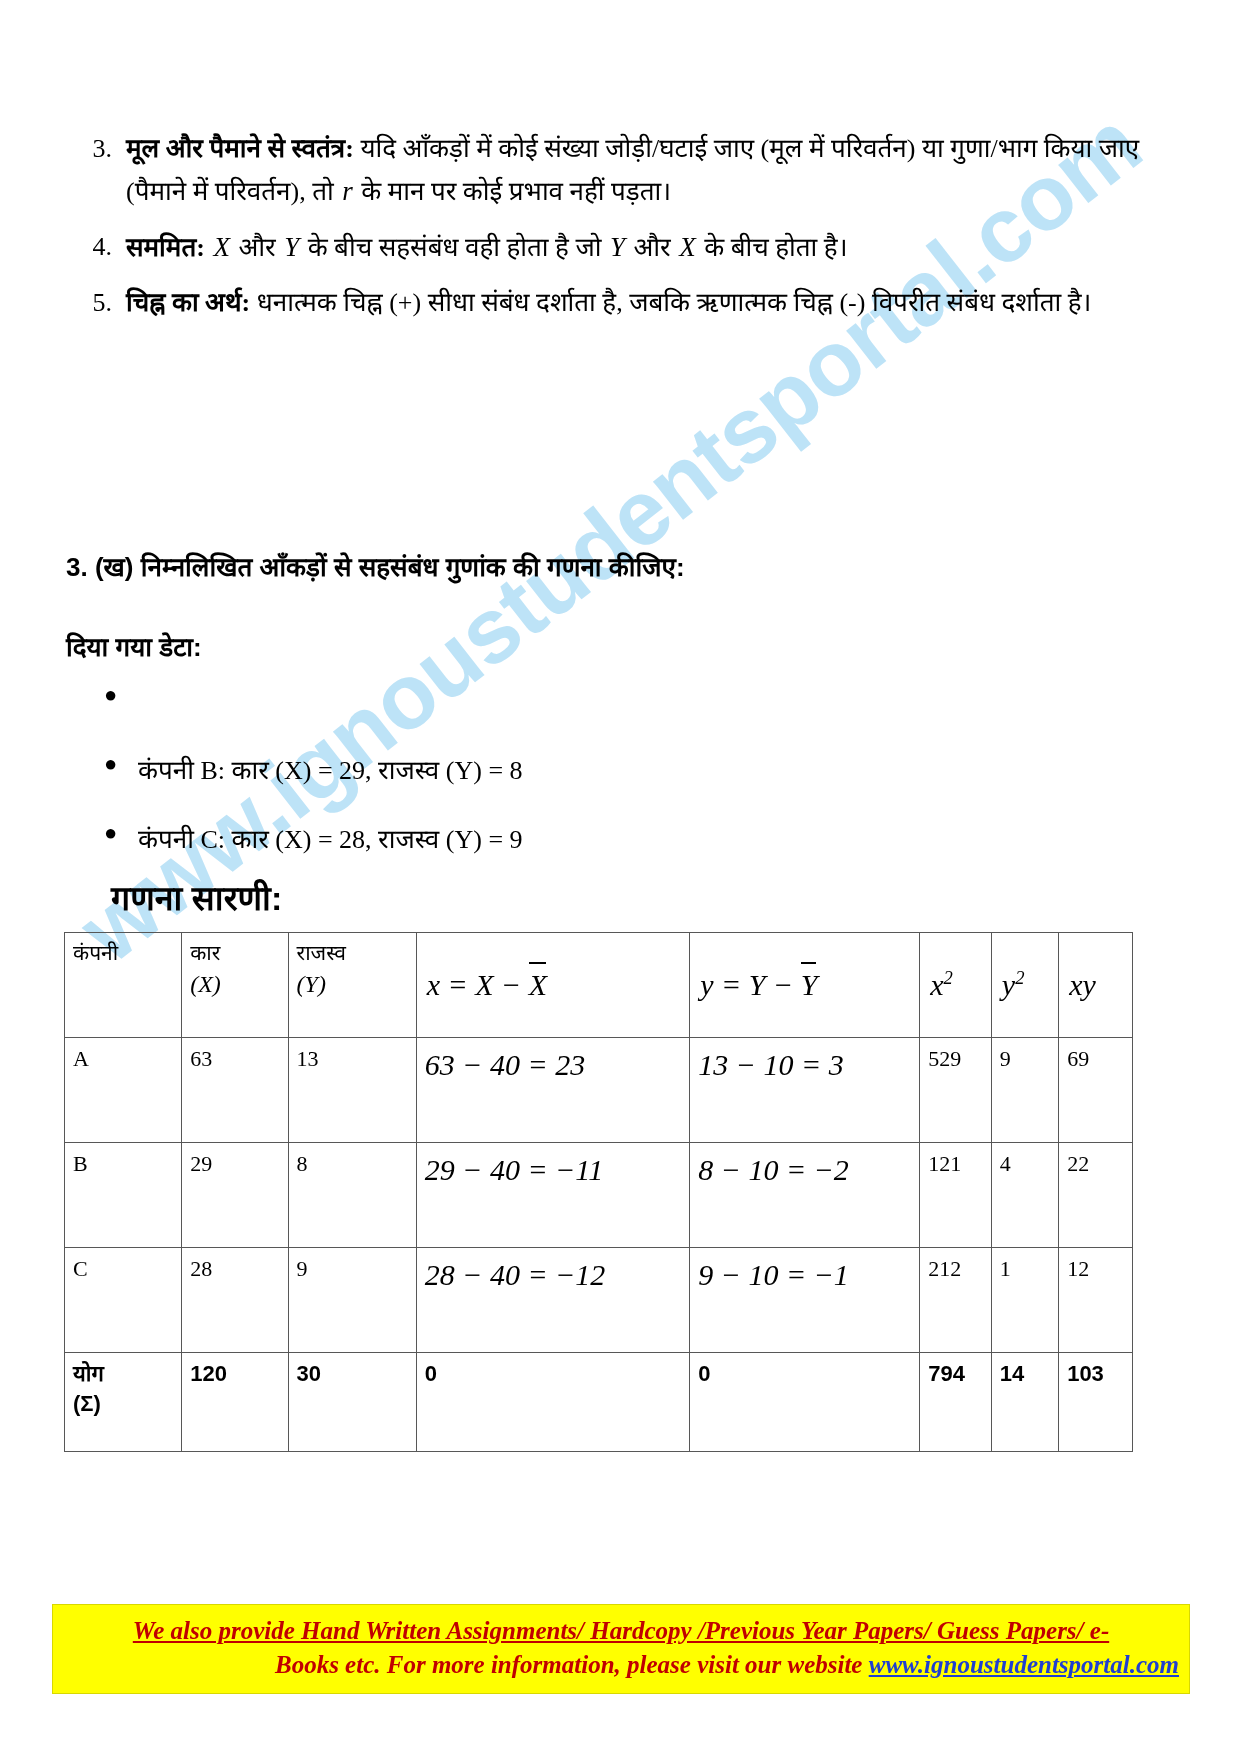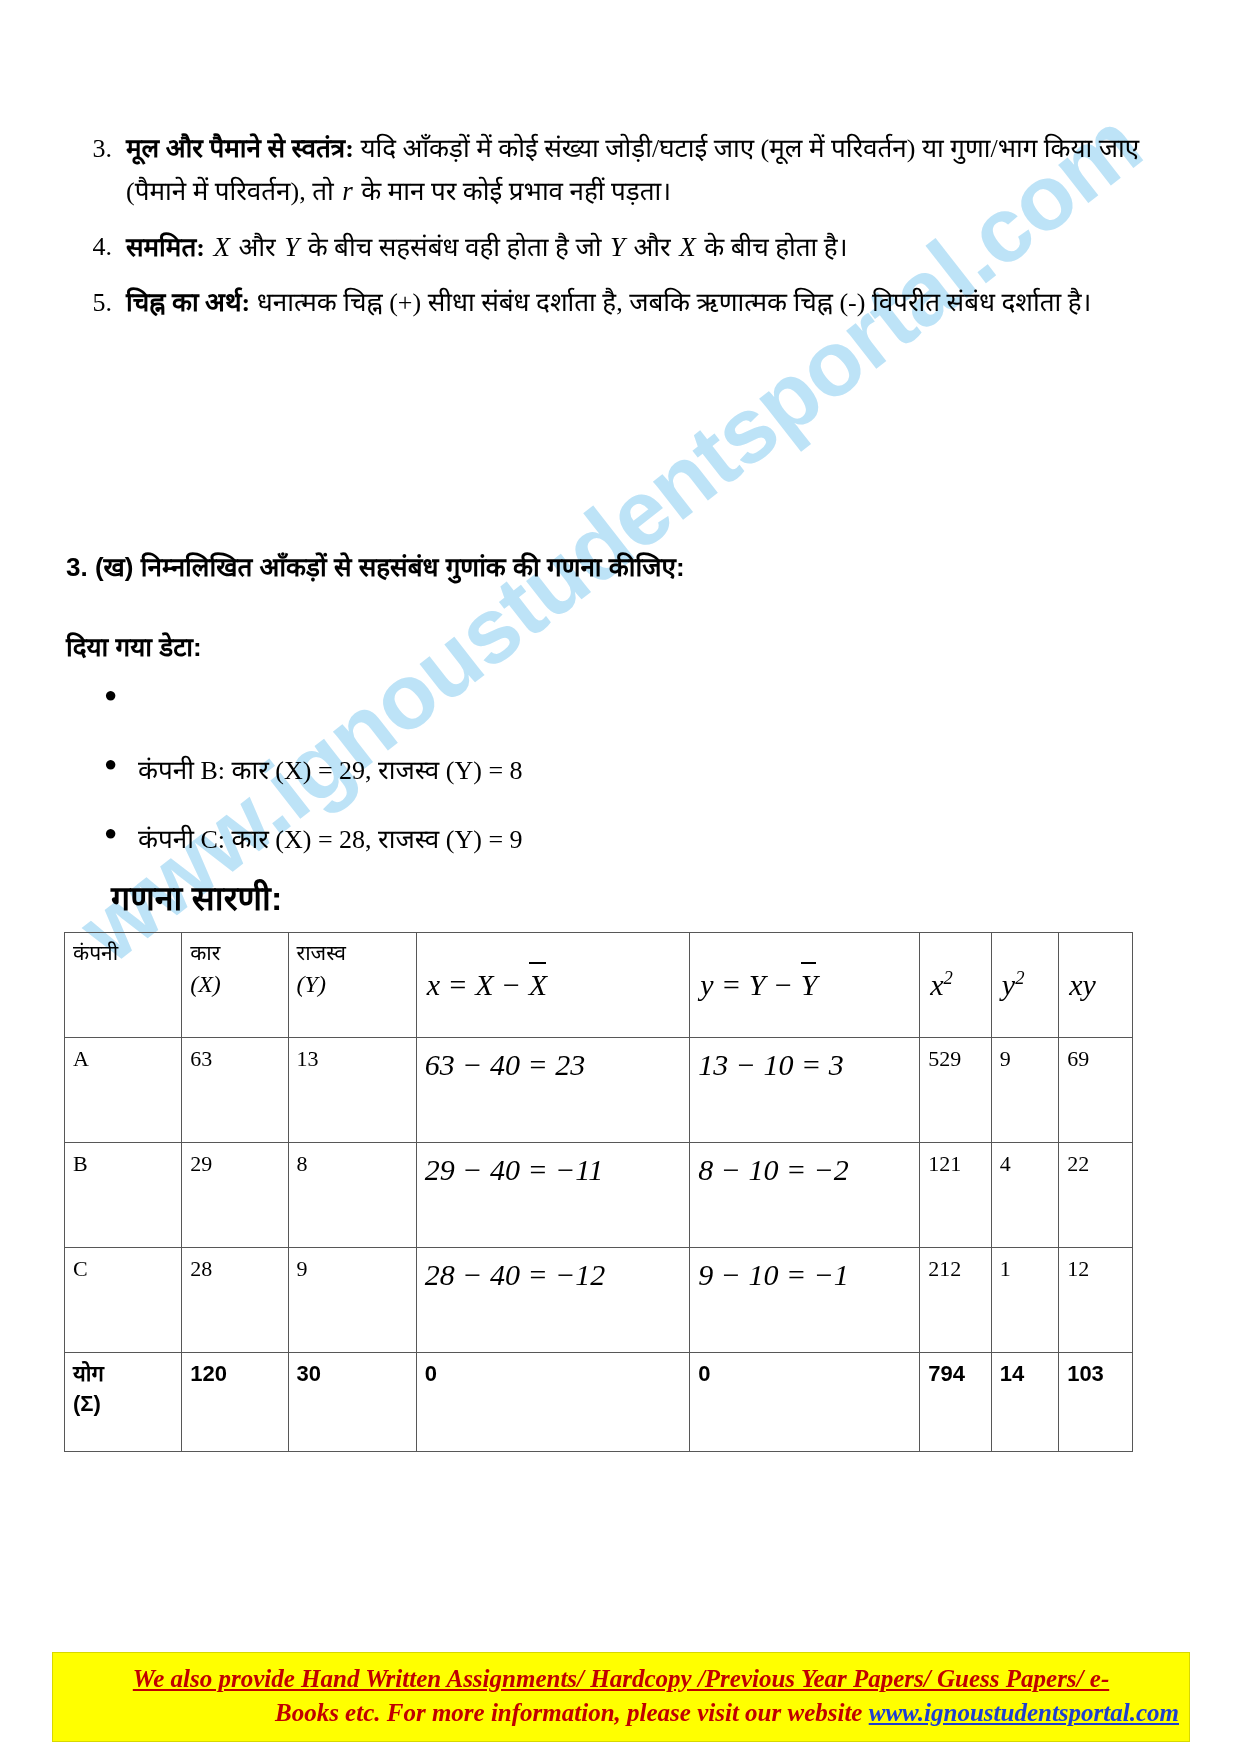--- a/index.html
+++ b/index.html
@@ -189,21 +189,21 @@
   sup.sq {
     font-size: 0.62em;
     vertical-align: super;
     font-style: italic;
   }
 
   
   .footer {
     position: absolute;
     left: 52px;
-    top: 1652px;
+    top: 1604px;
     width: 1138px;
     background: #ffff00;
     border: 1px solid #d8d800;
     padding: 9px 10px 11px 10px;
     box-sizing: border-box;
     text-align: center;
     font-family: "Liberation Serif", serif;
     font-style: italic;
     font-weight: bold;
     font-size: 25px;

